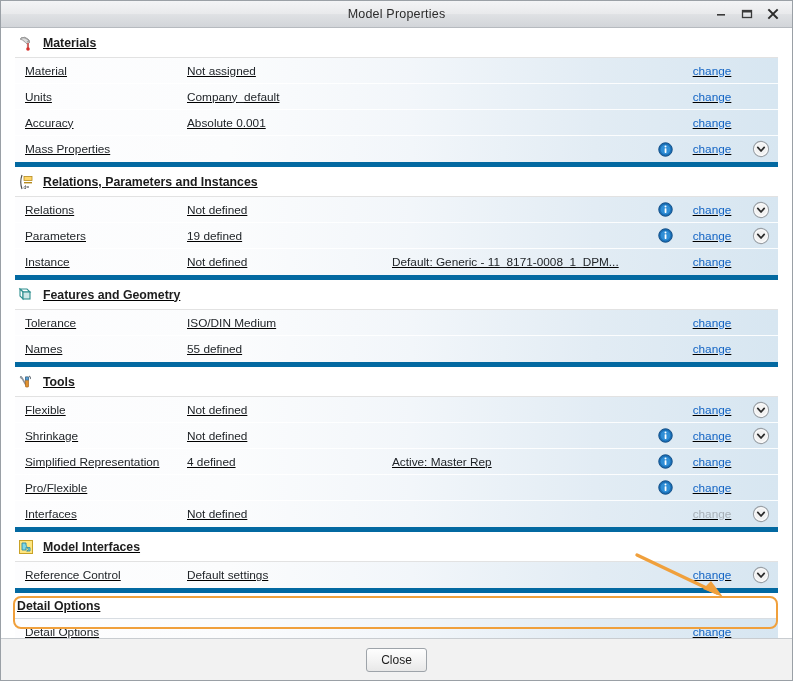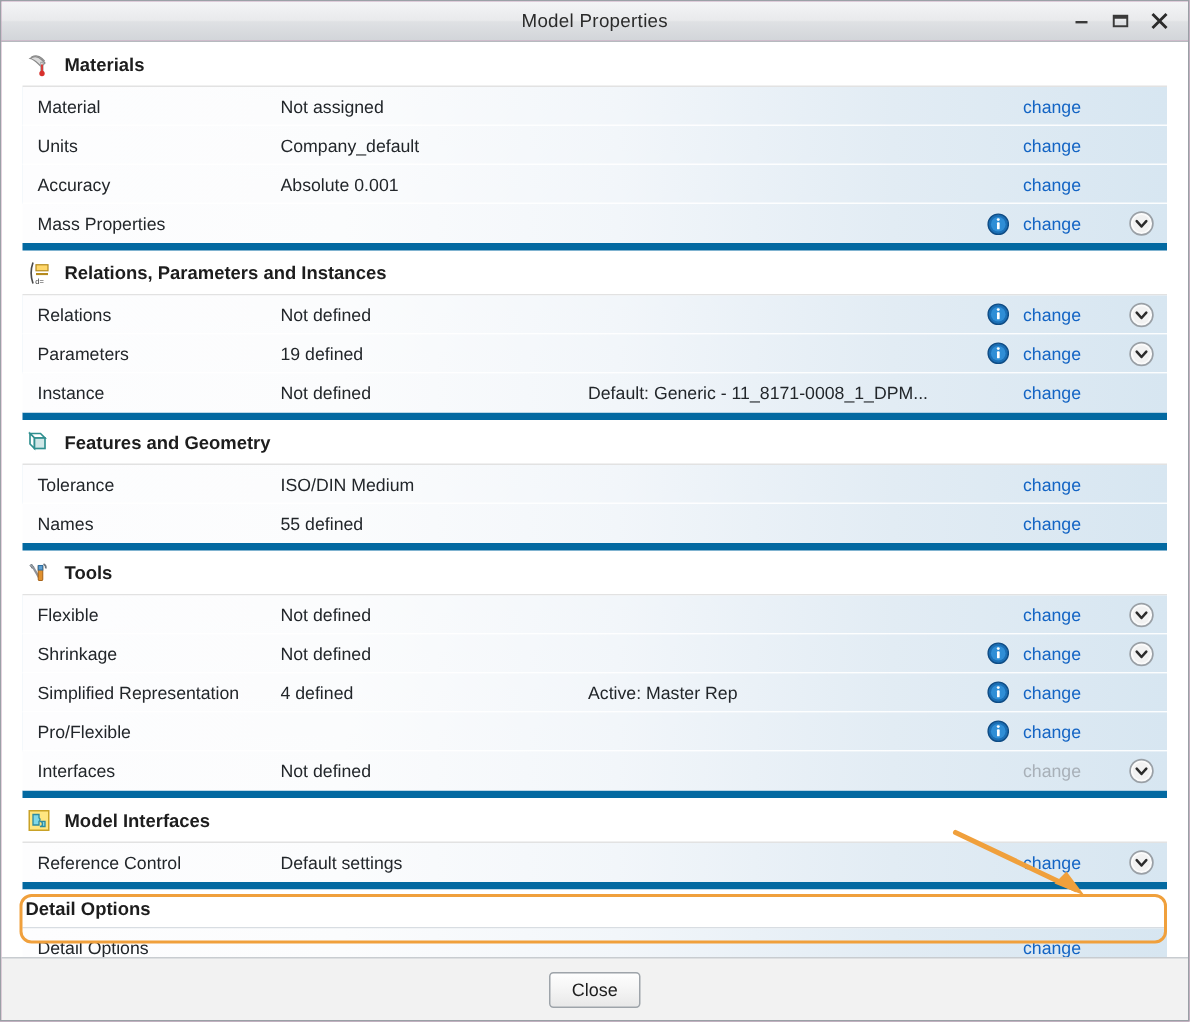--- a/index.html
+++ b/index.html
@@ -39,20 +39,21 @@
     display: flex; align-items: center; justify-content: center;
     color: #3a3a3a; font-size: 12px; line-height: 1;
   }
   .win-btn svg { display: block; }
   
   #body {
     flex: 1 1 auto; position: relative;
     background: #ffffff;
     padding: 0 14px;
     overflow: hidden;
+    text-decoration: underline;
   }
   
   .section-head {
     display: flex; align-items: center;
     height: 30px; padding-left: 2px;
     border-bottom: 1px solid #e2e2e2;
   }
   .section-head .sec-icon {
     width: 18px; height: 18px; margin-right: 8px;
     flex: 0 0 18px; position: relative;
@@ -87,21 +88,21 @@
     font-size: 11.8px; color: #22262a;
     white-space: nowrap; overflow: hidden;
     padding-right: 8px;
   }
   .row .info-slot {
     width: 34px; flex: 0 0 34px;
     display: flex; align-items: center; justify-content: center;
   }
   .row .change-slot {
     width: 62px; flex: 0 0 62px;
-    display: flex; align-items: center; justify-content: flex-start;
+    display: flex; align-items: center; justify-content: center;
     padding-right: 2px;
   }
   .row .chev-slot {
     width: 34px; flex: 0 0 34px;
     display: flex; align-items: center; justify-content: center;
   }
   .change-link {
     font-size: 11.8px; color: #1364c4; cursor: pointer;
   }
   .change-link.disabled { color: #a8b0b8; cursor: default; }

